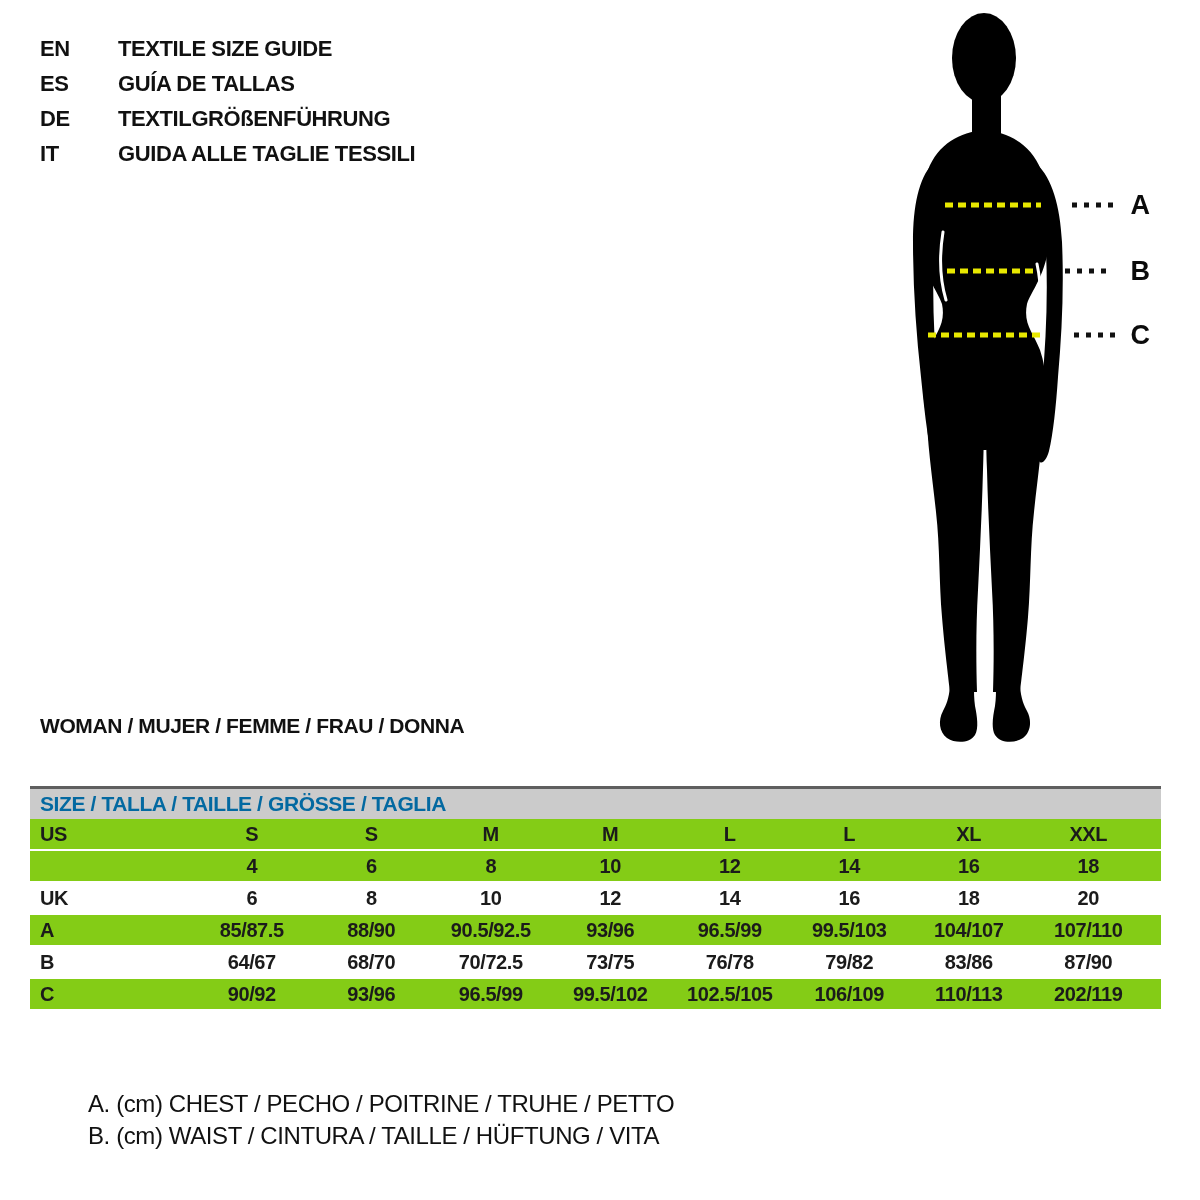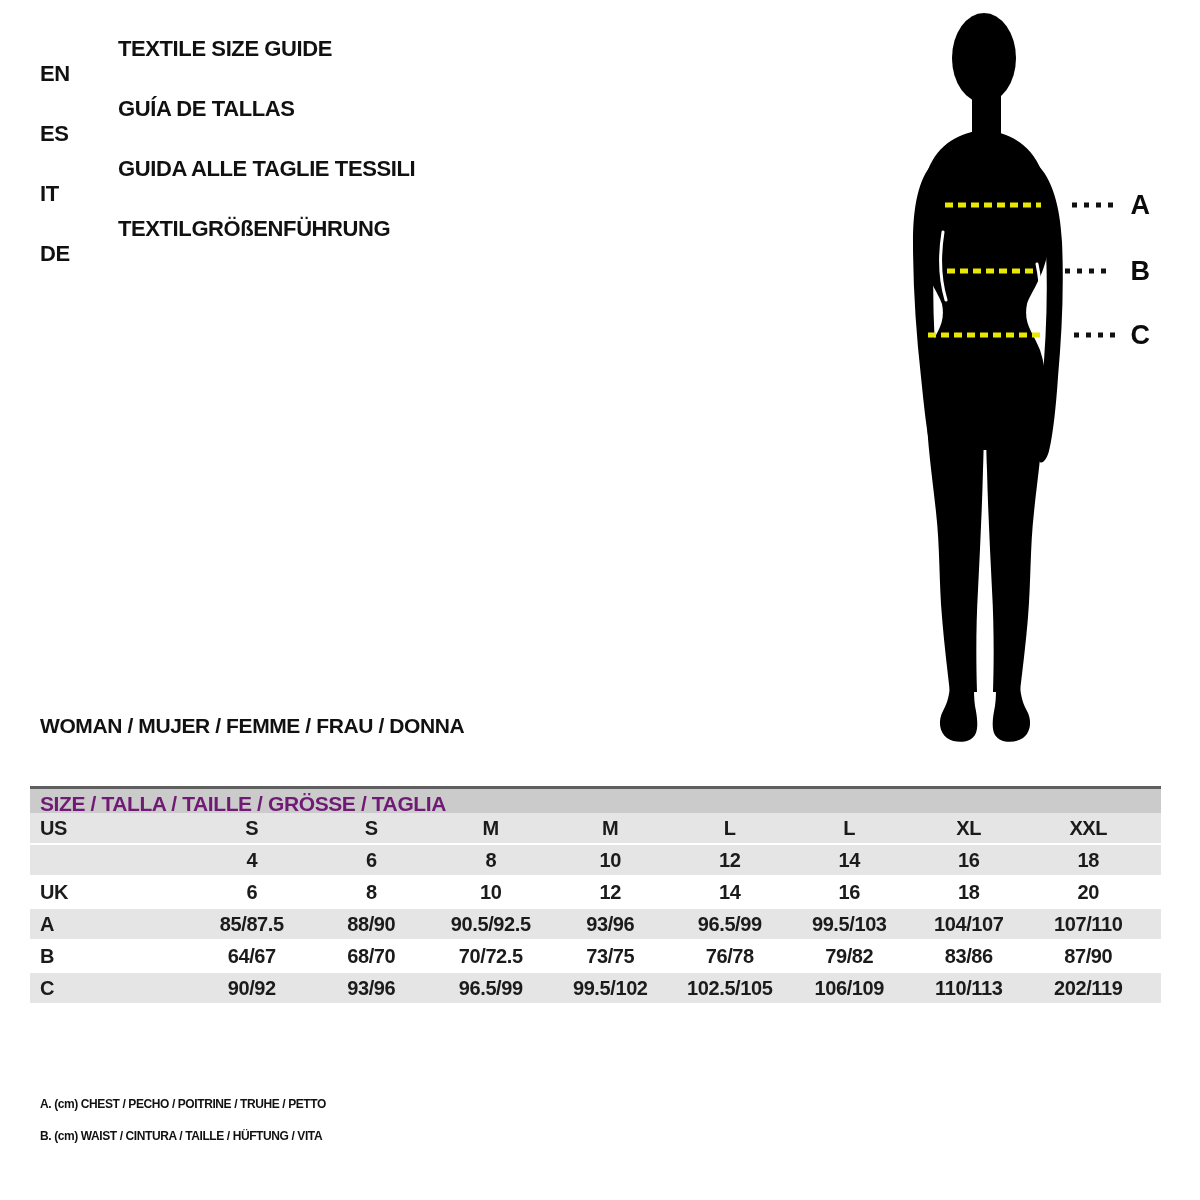--- a/index.html
+++ b/index.html
@@ -4,71 +4,71 @@
 <style>
   html,body{margin:0;padding:0;}
   body{
     width:1200px;height:1200px;background:#ffffff;
     font-family:"Liberation Sans",sans-serif;color:#111;
     position:relative;overflow:hidden;
   }
   
   .lang-block{position:absolute;left:40px;top:31px;}
   .lang-row{display:flex;font-weight:bold;font-size:22px;line-height:35px;letter-spacing:-0.4px;}
-  .lang-code{width:78px;flex:0 0 78px;margin-top:25px;}
+  .lang-code{width:78px;flex:0 0 78px;}
   .lang-label{white-space:nowrap;}
   
   .figure-wrap{position:absolute;left:880px;top:0;width:320px;height:760px;}
   .figure-wrap svg{position:absolute;left:0;top:0;}
   .marker-label{
     position:absolute;transform:translate(-50%,-50%);
     font-size:27px;font-weight:bold;letter-spacing:-0.5px;color:#0b0b0b;
   }
   
   .section-title{position:absolute;left:40px;top:714px;font-size:21px;font-weight:bold;letter-spacing:-0.4px;}
   
   .size-table{position:absolute;left:30px;top:786px;width:1131px;}
   .thead{
-    box-sizing:border-box;height:27px;border-top:3px solid #5f5f5f;
-    background:#cbcbcb;color:#701a75;
+    box-sizing:border-box;height:33px;border-top:3px solid #5f5f5f;
+    background:#cbcbcb;color:#0369a1;
     font-size:21px;font-weight:bold;line-height:30px;letter-spacing:-0.4px;
     padding-left:10px;
   }
   .trow{
     box-sizing:border-box;display:flex;height:32px;line-height:30px;
     border-bottom:2px solid #ffffff;
     font-size:20px;font-weight:bold;letter-spacing:-0.4px;color:#1b1b1b;
     padding-right:13px;
   }
-  .trow.shaded{background:#e5e5e5;}
+  .trow.shaded{background:#84cc16;}
   .rlabel{flex:0 0 162px;width:162px;box-sizing:border-box;padding-left:10px;}
   .cell{flex:1;text-align:center;}
   
   .legend{position:absolute;left:40px;top:1088px;}
-  .legend-line{font-size:12px;font-weight:bold;line-height:32px;letter-spacing:-0.4px;white-space:nowrap;}
+  .legend-line{font-size:24px;font-weight:normal;line-height:32px;letter-spacing:-0.4px;white-space:nowrap;margin-left:48px;}
 </style>
 </head>
 <body>
 
 <div class="lang-block">
   <div class="lang-row">
     <span class="lang-code">EN</span>
     <span class="lang-label">TEXTILE SIZE GUIDE</span>
   </div>
   <div class="lang-row">
     <span class="lang-code">ES</span>
     <span class="lang-label">GUÍA DE TALLAS</span>
   </div>
   <div class="lang-row">
+    <span class="lang-code">DE</span>
+    <span class="lang-label">TEXTILGRÖßENFÜHRUNG</span>
+  </div>
+  <div class="lang-row">
     <span class="lang-code">IT</span>
     <span class="lang-label">GUIDA ALLE TAGLIE TESSILI</span>
-  </div>
-  <div class="lang-row">
-    <span class="lang-code">DE</span>
-    <span class="lang-label">TEXTILGRÖßENFÜHRUNG</span>
   </div>
 </div>
 
 <div class="figure-wrap">
   <svg width="320" height="760" viewBox="0 0 320 760">
     <g fill="#000000" stroke="none">
 
       <ellipse cx="104" cy="58" rx="32" ry="45"></ellipse>
 
       <path d="M92,78 L92,144 C 100,150 114,150 121,144 L121,78 Z"></path>

